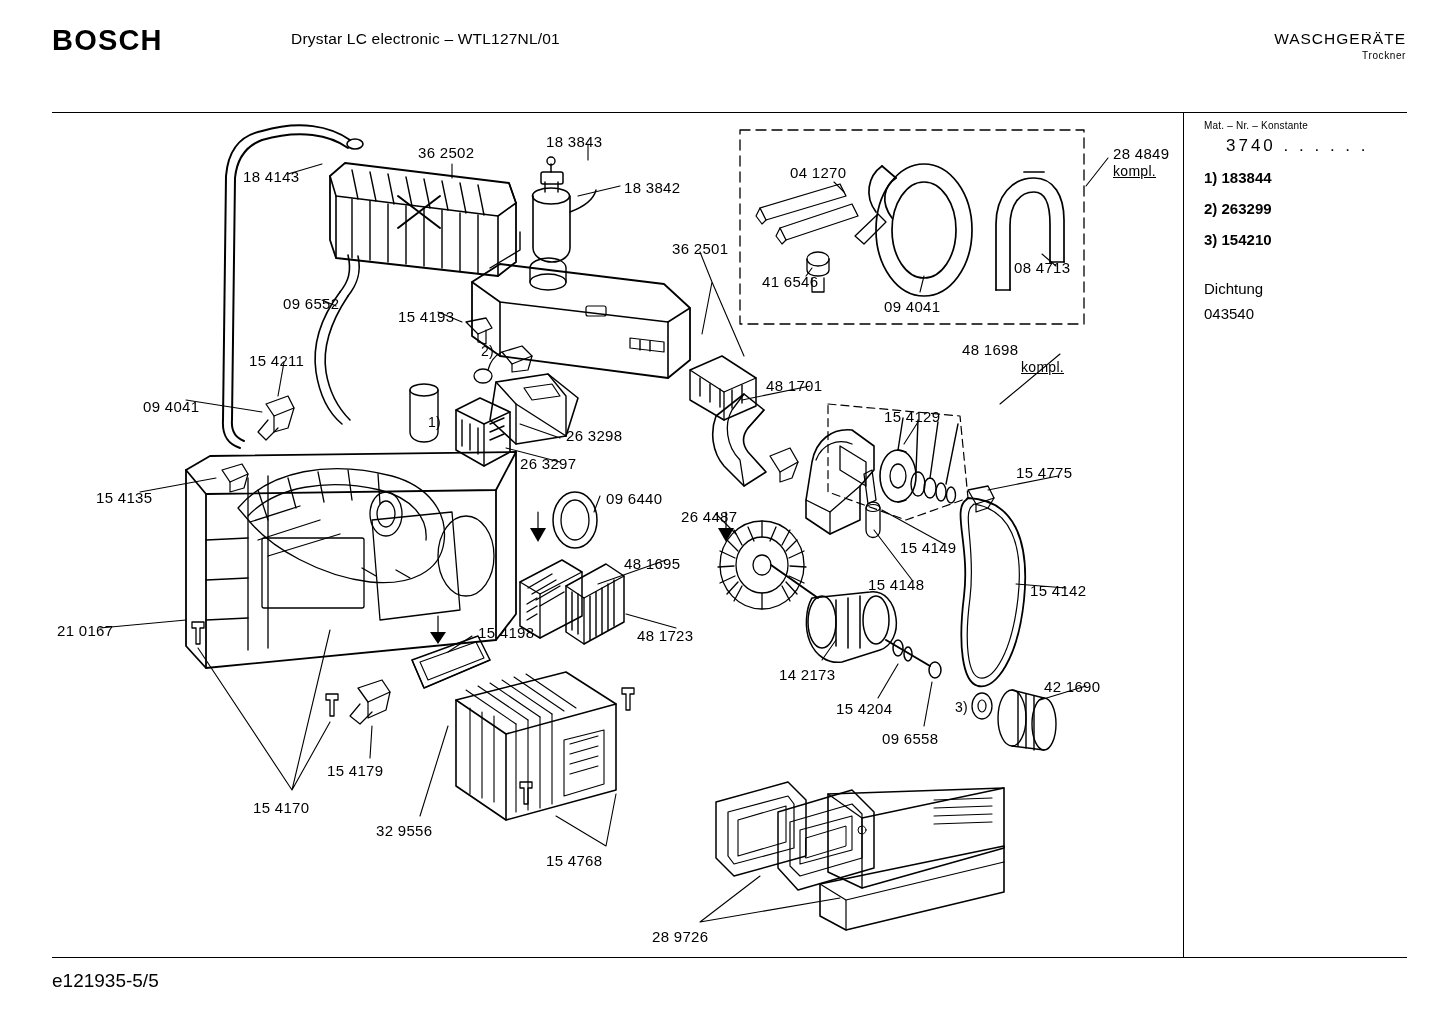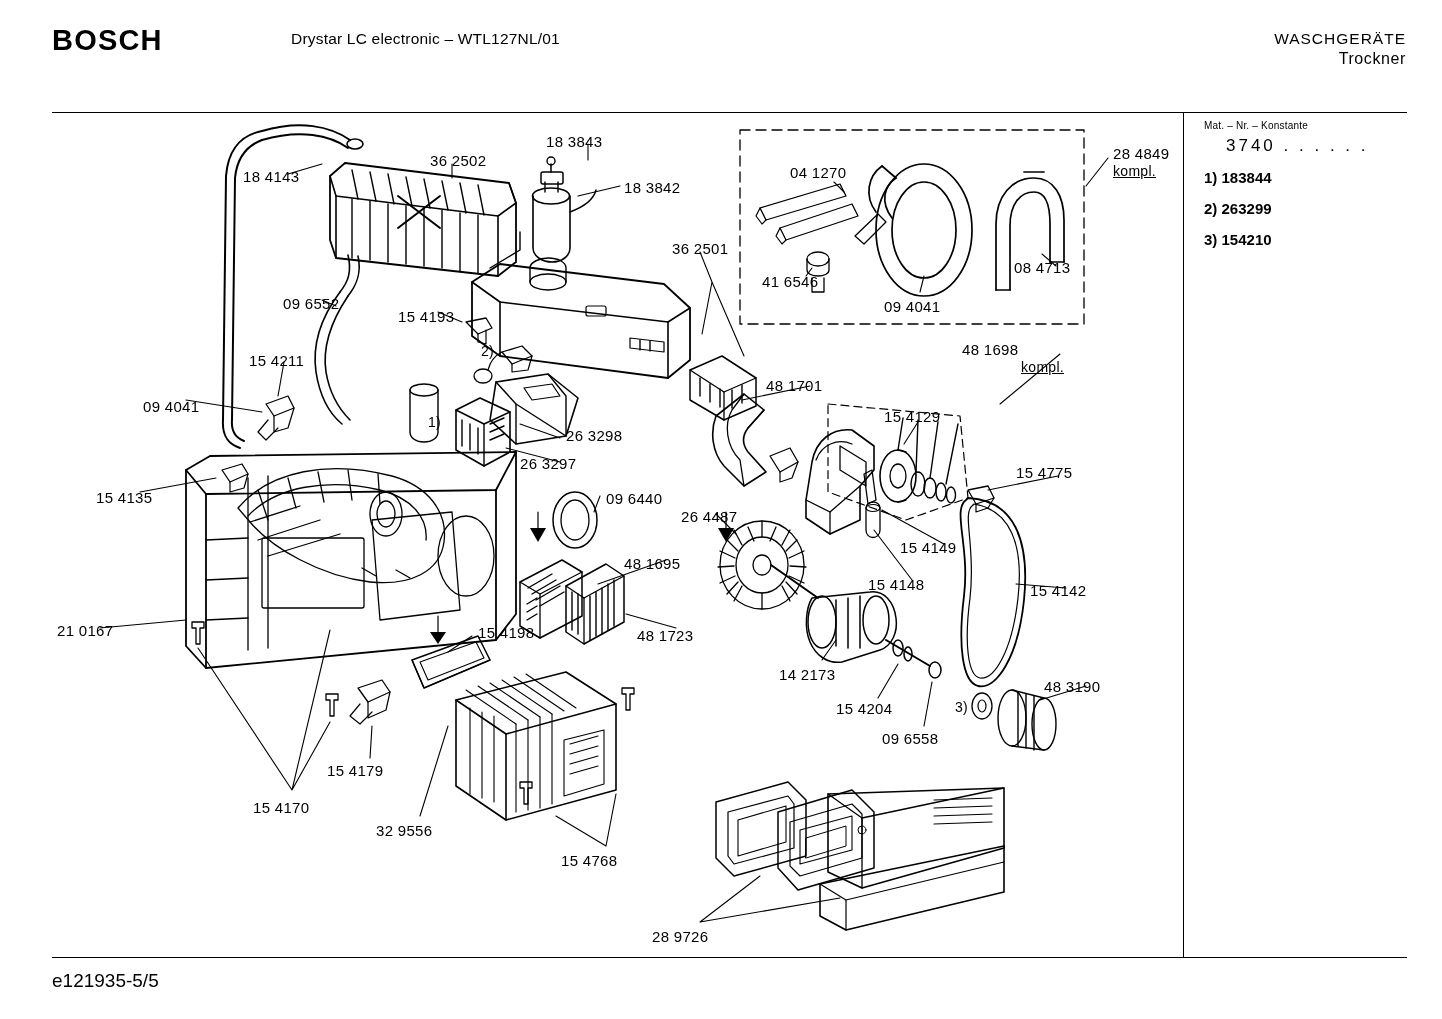--- a/index.html
+++ b/index.html
@@ -42,21 +42,21 @@
   }
   .dept {
     position: absolute;
     right: 36px;
     top: 30px;
     text-align: right;
     font-size: 15.5px;
     letter-spacing: 0.6px;
   }
   .dept .line1 { font-weight: normal; letter-spacing: 1px; }
-  .dept .line2 { font-size: 16px; margin-top: 2px; }
+  .dept .line2 { font-size: 10px; margin-top: 2px; }
 
   
   .hline-top {
     position: absolute;
     left: 52px;
     top: 112px;
     width: 1355px;
     height: 1px;
     background: #000;
   }
@@ -149,20 +149,24 @@
       <span>1)</span>
       <span class="num">183844</span>
     </div>
     <div class="ref">
       <span>2)</span>
       <span class="num">263299</span>
     </div>
     <div class="ref">
       <span>3)</span>
       <span class="num">154210</span>
+    </div>
+    <div class="dichtung">
+      <div class="d1">Dichtung</div>
+      <div class="d2">043540</div>
     </div>
   </div>
 
   <div class="footer">e121935-5/5</div>
 
   <svg class="drawing" viewBox="0 0 1442 1019">
     <g fill="none" stroke="#000" stroke-width="1.4" stroke-linejoin="round" stroke-linecap="round">
 
       <path d="M262 131 C300 120 330 126 350 140" stroke-width="2"></path>
       <path d="M262 140 C300 129 330 135 348 148" stroke-width="2"></path>
@@ -459,21 +463,21 @@
         <path d="M822 660 L836 640"></path>
         <path d="M878 698 L898 664"></path>
         <path d="M1086 686 L1040 700"></path>
         <path d="M924 726 L932 682"></path>
         <path d="M700 922 L760 876 M700 922 L840 898"></path>
       </g>
     </g>
   </svg>
 
   <div class="lbl" style="left:243px; top:168px;">18 4143</div>
-  <div class="lbl" style="left:418px; top:152px;margin-left:12px;">36 2502</div>
+  <div class="lbl" style="left:418px; top:144px;">36 2502</div>
   <div class="lbl" style="left:546px; top:133px;">18 3843</div>
   <div class="lbl" style="left:624px; top:179px;">18 3842</div>
   <div class="lbl" style="left:672px; top:240px;">36 2501</div>
   <div class="lbl" style="left:283px; top:295px;">09 6552</div>
   <div class="lbl" style="left:398px; top:308px;">15 4193</div>
   <div class="lbl" style="left:249px; top:352px;">15 4211</div>
   <div class="lbl" style="left:143px; top:398px;">09 4041</div>
   <div class="lbl marker" style="left:481px; top:343px;">2)</div>
   <div class="lbl marker" style="left:428px; top:414px;">1)</div>
   <div class="lbl" style="left:566px; top:427px;">26 3298</div>
@@ -481,35 +485,35 @@
   <div class="lbl" style="left:96px; top:489px;">15 4135</div>
   <div class="lbl" style="left:606px; top:490px;">09 6440</div>
   <div class="lbl" style="left:681px; top:508px;">26 4487</div>
   <div class="lbl" style="left:624px; top:555px;">48 1695</div>
   <div class="lbl" style="left:57px; top:622px;">21 0167</div>
   <div class="lbl" style="left:637px; top:627px;">48 1723</div>
   <div class="lbl" style="left:478px; top:624px;">15 4198</div>
   <div class="lbl" style="left:327px; top:762px;">15 4179</div>
   <div class="lbl" style="left:253px; top:799px;">15 4170</div>
   <div class="lbl" style="left:376px; top:822px;">32 9556</div>
-  <div class="lbl" style="left:561px; top:852px;">15 4768</div>
+  <div class="lbl" style="left:546px; top:852px;">15 4768</div>
   <div class="lbl" style="left:790px; top:164px;">04 1270</div>
   <div class="lbl" style="left:762px; top:273px;">41 6546</div>
   <div class="lbl" style="left:884px; top:298px;">09 4041</div>
   <div class="lbl" style="left:1014px; top:259px;">08 4713</div>
   <div class="lbl" style="left:1113px; top:145px;">28 4849</div>
   <div class="lbl sub" style="left:1113px; top:163px;">kompl.</div>
   <div class="lbl" style="left:962px; top:341px;">48 1698</div>
   <div class="lbl sub" style="left:1021px; top:359px;">kompl.</div>
   <div class="lbl" style="left:766px; top:377px;">48 1701</div>
   <div class="lbl" style="left:884px; top:408px;">15 4129</div>
   <div class="lbl" style="left:1016px; top:464px;">15 4775</div>
   <div class="lbl" style="left:900px; top:539px;">15 4149</div>
   <div class="lbl" style="left:868px; top:576px;">15 4148</div>
   <div class="lbl" style="left:1030px; top:582px;">15 4142</div>
   <div class="lbl" style="left:779px; top:666px;">14 2173</div>
   <div class="lbl" style="left:836px; top:700px;">15 4204</div>
   <div class="lbl marker" style="left:955px; top:699px;">3)</div>
-  <div class="lbl" style="left:1044px; top:678px;">48 3190</div>
+  <div class="lbl" style="left:1044px; top:678px;">42 1690</div>
   <div class="lbl" style="left:882px; top:730px;">09 6558</div>
   <div class="lbl" style="left:652px; top:928px;">28 9726</div>
 
 </div>
 
 </body></html>

